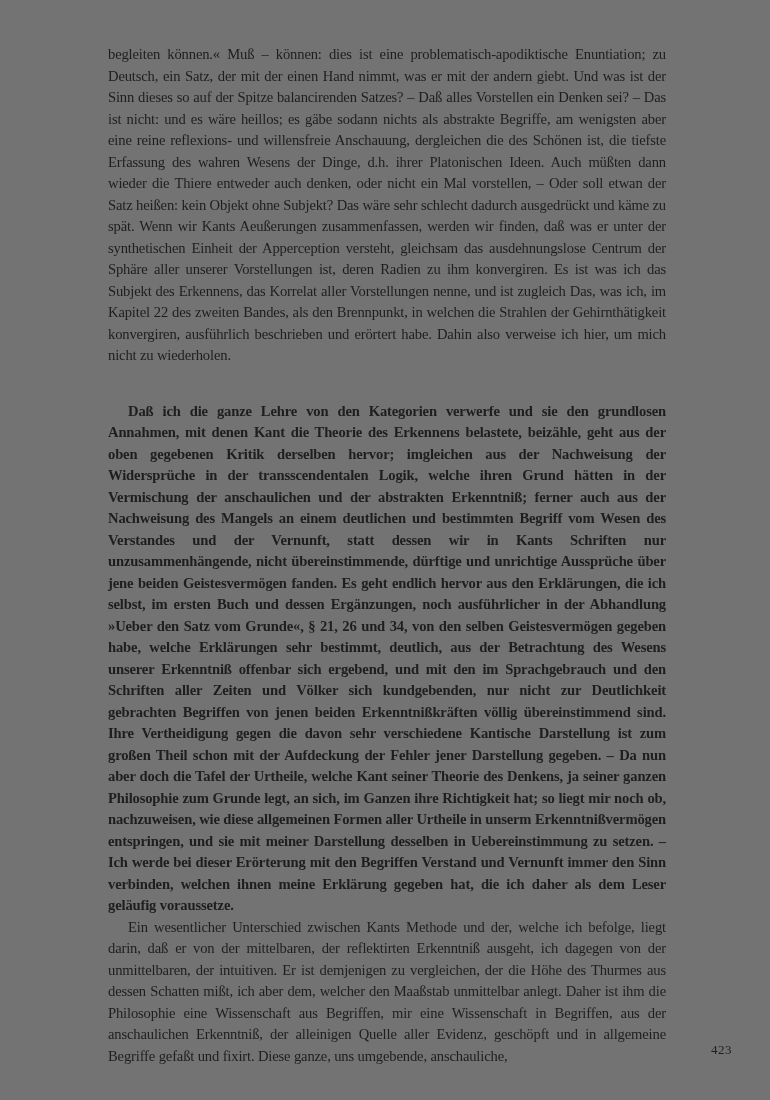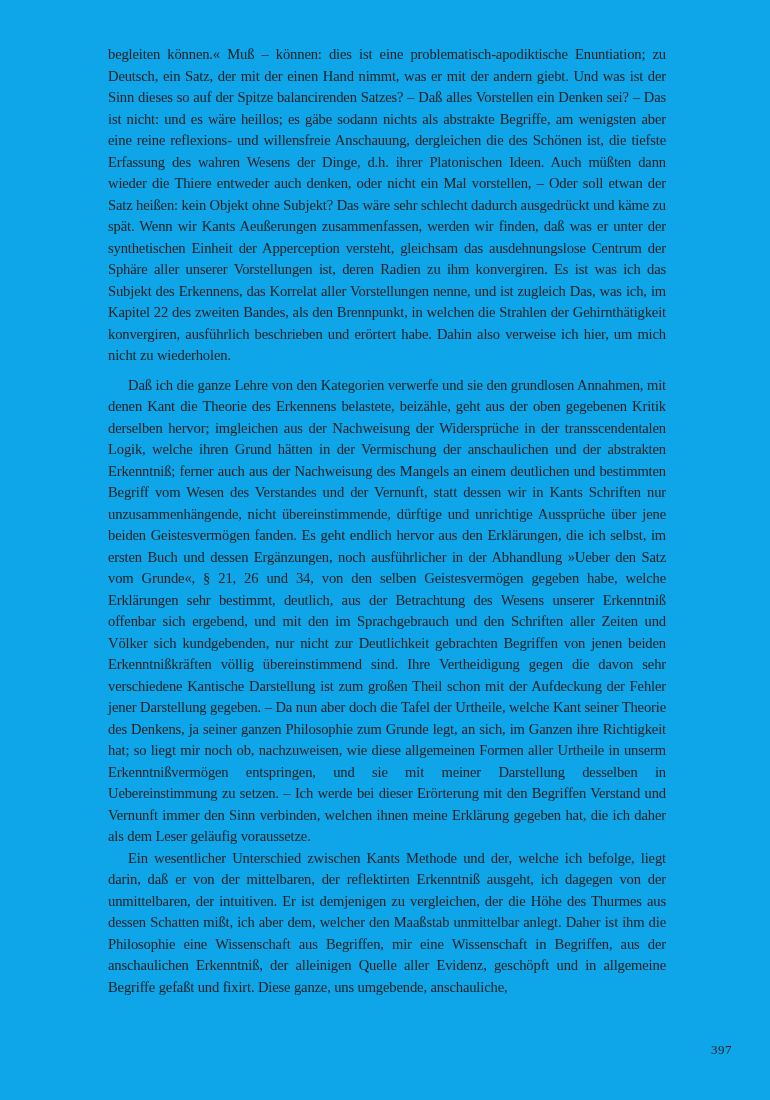--- a/index.html
+++ b/index.html
@@ -4,21 +4,21 @@
 <style>
   html, body {
     margin: 0;
     padding: 0;
     background: #ffffff;
   }
   .page {
     position: relative;
     width: 770px;
     height: 1100px;
-    background: #0ea5e9;
+    background: #737373;
     overflow: hidden;
     font-family: "Liberation Serif", "DejaVu Serif", serif;
     color: #1e1e1e;
   }
   .text-block {
     position: absolute;
     left: 108px;
     top: 44px;
     width: 558px;
     text-align: justify;
@@ -29,21 +29,22 @@
     -webkit-hyphens: auto;
   }
   p.para {
     margin: 0;
     padding: 0;
   }
   p.para.indent {
     text-indent: 20px;
   }
   p.para.gap-before {
-    margin-top: 8px;
+    margin-top: 34px;
+    font-weight: bold;
   }
   .italic-term {
   }
   .page-number {
     position: absolute;
     right: 38px;
     bottom: 44px;
     font-size: 13px;
     line-height: 13px;
     letter-spacing: 0.5px;
@@ -52,14 +53,14 @@
 </style>
 </head>
 <body>
 
 <div class="page">
   <div class="text-block">
     <p class="para">begleiten können.« Muß – können: dies ist eine problematisch-apodiktische Enuntiation; zu Deutsch, ein Satz, der mit der einen Hand nimmt, was er mit der andern giebt. Und was ist der Sinn dieses so auf der Spitze balancirenden Satzes? – Daß alles Vorstellen ein Denken sei? – Das ist nicht: und es wäre heillos; es gäbe sodann nichts als abstrakte Begriffe, am wenigsten aber eine reine reflexions- und willensfreie Anschauung, dergleichen die des Schönen ist, die tiefste Erfassung des wahren Wesens der Dinge, d.h. ihrer Platonischen Ideen. Auch müßten dann wieder die Thiere entweder auch denken, oder nicht ein Mal vorstellen, – Oder soll etwan der Satz heißen: kein Objekt ohne Subjekt? Das wäre sehr schlecht dadurch ausgedrückt und käme zu spät. Wenn wir Kants Aeußerungen zusammenfassen, werden wir finden, daß was er unter der synthetischen Einheit der Apperception versteht, gleichsam das ausdehnungslose Centrum der Sphäre aller unserer Vorstellungen ist, deren Radien zu ihm konvergiren. Es ist was ich das Subjekt des Erkennens, das Korrelat aller Vorstellungen nenne, und ist zugleich Das, was ich, im Kapitel 22 des zweiten Bandes, als den Brennpunkt, in welchen die Strahlen der Gehirnthätigkeit konvergiren, ausführlich beschrieben und erörtert habe. Dahin also verweise ich hier, um mich nicht zu wiederholen.</p>
     <p class="para indent gap-before">Daß ich die ganze Lehre von den Kategorien verwerfe und sie den grundlosen Annahmen, mit denen Kant die Theorie des Erkennens belastete, beizähle, geht aus der oben gegebenen Kritik derselben hervor; imgleichen aus der Nachweisung der Widersprüche in der transscendentalen Logik, welche ihren Grund hätten in der Vermischung der anschaulichen und der abstrakten Erkenntniß; ferner auch aus der Nachweisung des Mangels an einem deutlichen und bestimmten Begriff vom Wesen des Verstandes und der Vernunft, statt dessen wir in Kants Schriften nur unzusammenhängende, nicht übereinstimmende, dürftige und unrichtige Aussprüche über jene beiden Geistesvermögen fanden. Es geht endlich hervor aus den Erklärungen, die ich selbst, im ersten Buch und dessen Ergänzungen, noch ausführlicher in der Abhandlung »Ueber den Satz vom Grunde«, § 21, 26 und 34, von den selben Geistesvermögen gegeben habe, welche Erklärungen sehr bestimmt, deutlich, aus der Betrachtung des Wesens unserer Erkenntniß offenbar sich ergebend, und mit den im Sprachgebrauch und den Schriften aller Zeiten und Völker sich kundgebenden, nur nicht zur Deutlichkeit gebrachten Begriffen von jenen beiden Erkenntnißkräften völlig übereinstimmend sind. Ihre Vertheidigung gegen die davon sehr verschiedene Kantische Darstellung ist zum großen Theil schon mit der Aufdeckung der Fehler jener Darstellung gegeben. – Da nun aber doch die Tafel der Urtheile, welche Kant seiner Theorie des Denkens, ja seiner ganzen Philosophie zum Grunde legt, an sich, im Ganzen ihre Richtigkeit hat; so liegt mir noch ob, nachzuweisen, wie diese allgemeinen Formen aller Urtheile in unserm Erkenntnißvermögen entspringen, und sie mit meiner Darstellung desselben in Uebereinstimmung zu setzen. – Ich werde bei dieser Erörterung mit den Begriffen Verstand und Vernunft immer den Sinn verbinden, welchen ihnen meine Erklärung gegeben hat, die ich daher als dem Leser geläufig voraussetze.</p>
     <p class="para indent"><span>Ein wesentlicher Unterschied zwischen Kants Methode und der, welche ich befolge, liegt darin, daß er von der mittelbaren, der reflektirten Erkenntniß ausgeht, ich dagegen von der unmittelbaren, der intuitiven. Er ist demjenigen zu vergleichen, der die Höhe des Thurmes aus dessen Schatten mißt, ich aber dem, welcher den Maaßstab unmittelbar anlegt. Daher ist ihm die Philosophie eine Wissenschaft </span><span class="italic-term">aus</span><span> Begriffen, mir eine Wissenschaft </span><span class="italic-term">in</span><span> Begriffen, aus der anschaulichen Erkenntniß, der alleinigen Quelle aller Evidenz, geschöpft und in allgemeine Begriffe gefaßt und fixirt. Diese ganze, uns umgebende, anschauliche,</span></p>
   </div>
-  <div class="page-number">397</div>
+  <div class="page-number">423</div>
 </div>
 
 </body></html>

